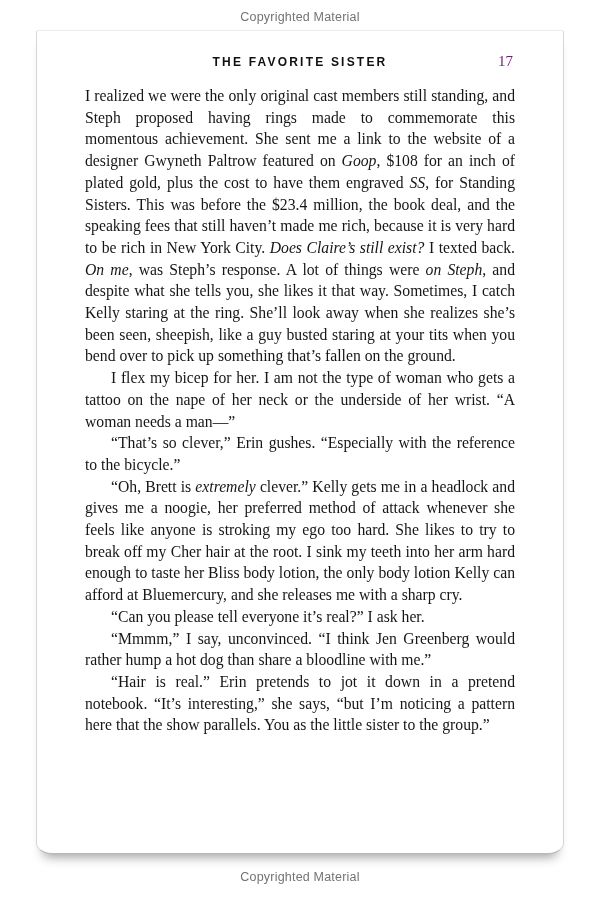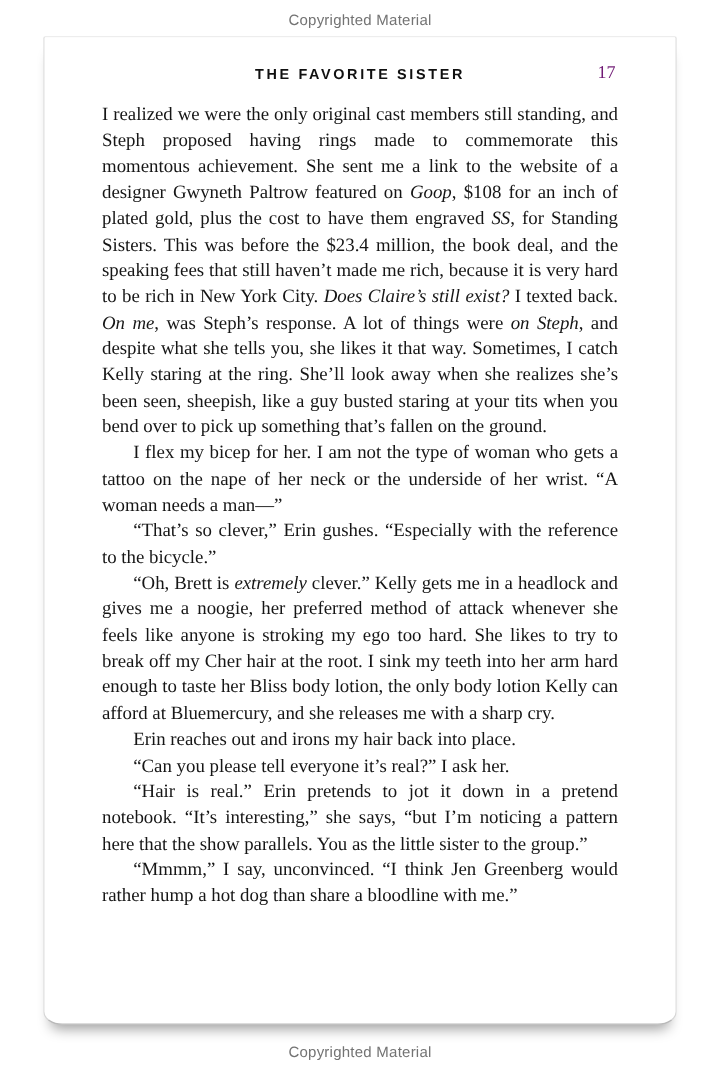--- a/index.html
+++ b/index.html
@@ -84,23 +84,22 @@
     <div class="header">
       <h1 class="title">THE FAVORITE SISTER</h1>
       <span class="pagenum">17</span>
     </div>
 
     <div class="body-text" id="body-text">
         <p class="">I realized we were the only original cast members still standing, and Steph proposed having rings made to commemorate this momentous achievement. She sent me a link to the website of a designer Gwyneth Paltrow featured on <i>Goop</i>, $108 for an inch of plated gold, plus the cost to have them engraved <i>SS</i>, for Standing Sisters. This was before the $23.4 million, the book deal, and the speaking fees that still haven’t made me rich, because it is very hard to be rich in New York City. <i>Does Claire’s still exist?</i> I texted back. <i>On me</i>, was Steph’s response. A lot of things were <i>on Steph</i>, and despite what she tells you, she likes it that way. Sometimes, I catch Kelly staring at the ring. She’ll look away when she realizes she’s been seen, sheepish, like a guy busted staring at your tits when you bend over to pick up something that’s fallen on the ground.</p>
         <p class="indent">I flex my bicep for her. I am not the type of woman who gets a tattoo on the nape of her neck or the underside of her wrist. “A woman needs a man—”</p>
         <p class="indent">“That’s so clever,” Erin gushes. “Especially with the reference to the bicycle.”</p>
         <p class="indent">“Oh, Brett is <i>extremely</i> clever.” Kelly gets me in a headlock and gives me a noogie, her preferred method of attack whenever she feels like anyone is stroking my ego too hard. She likes to try to break off my Cher hair at the root. I sink my teeth into her arm hard enough to taste her Bliss body lotion, the only body lotion Kelly can afford at Bluemercury, and she releases me with a sharp cry.</p>
-        <p class="indent">Erin reaches out and irons my hair back into place.</p>
         <p class="indent">“Can you please tell everyone it’s real?” I ask her.</p>
+        <p class="indent">“Mmmm,” I say, unconvinced. “I think Jen Greenberg would rather hump a hot dog than share a bloodline with me.”</p>
         <p class="indent">“Hair is real.” Erin pretends to jot it down in a pretend notebook. “It’s interesting,” she says, “but I’m noticing a pattern here that the show parallels. You as the little sister to the group.”</p>
-        <p class="indent">“Mmmm,” I say, unconvinced. “I think Jen Greenberg would rather hump a hot dog than share a bloodline with me.”</p>
       </div>
 
   </div>
 
   <div class="watermark bottom">Copyrighted Material</div>
 
 </div>
 
 </body></html>

